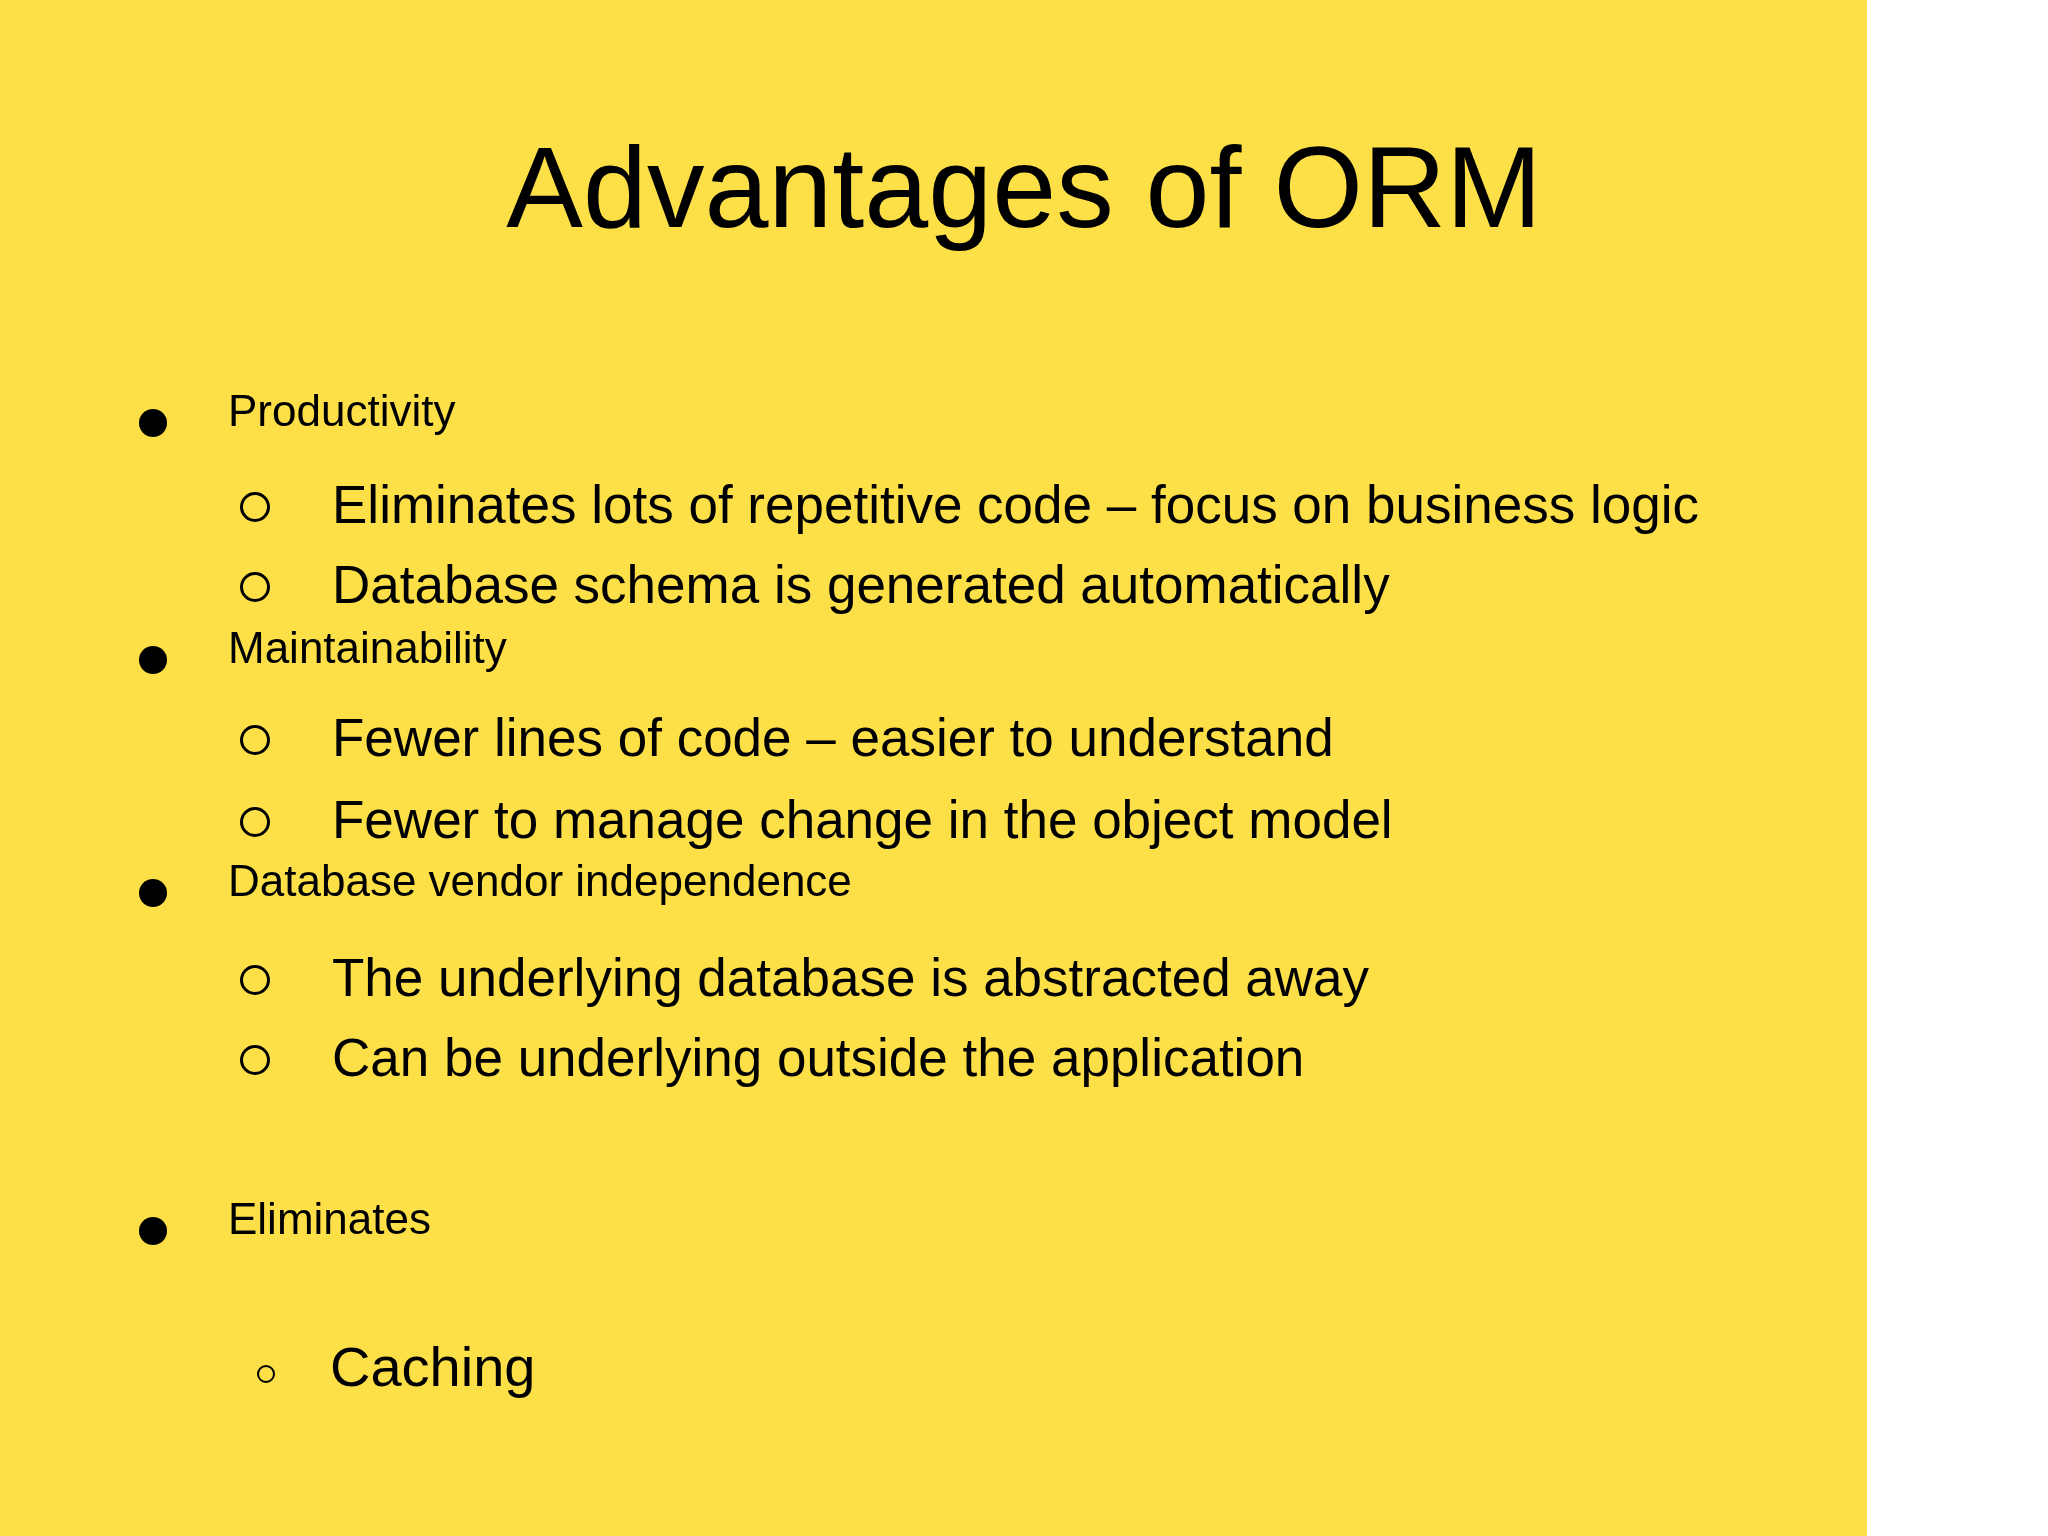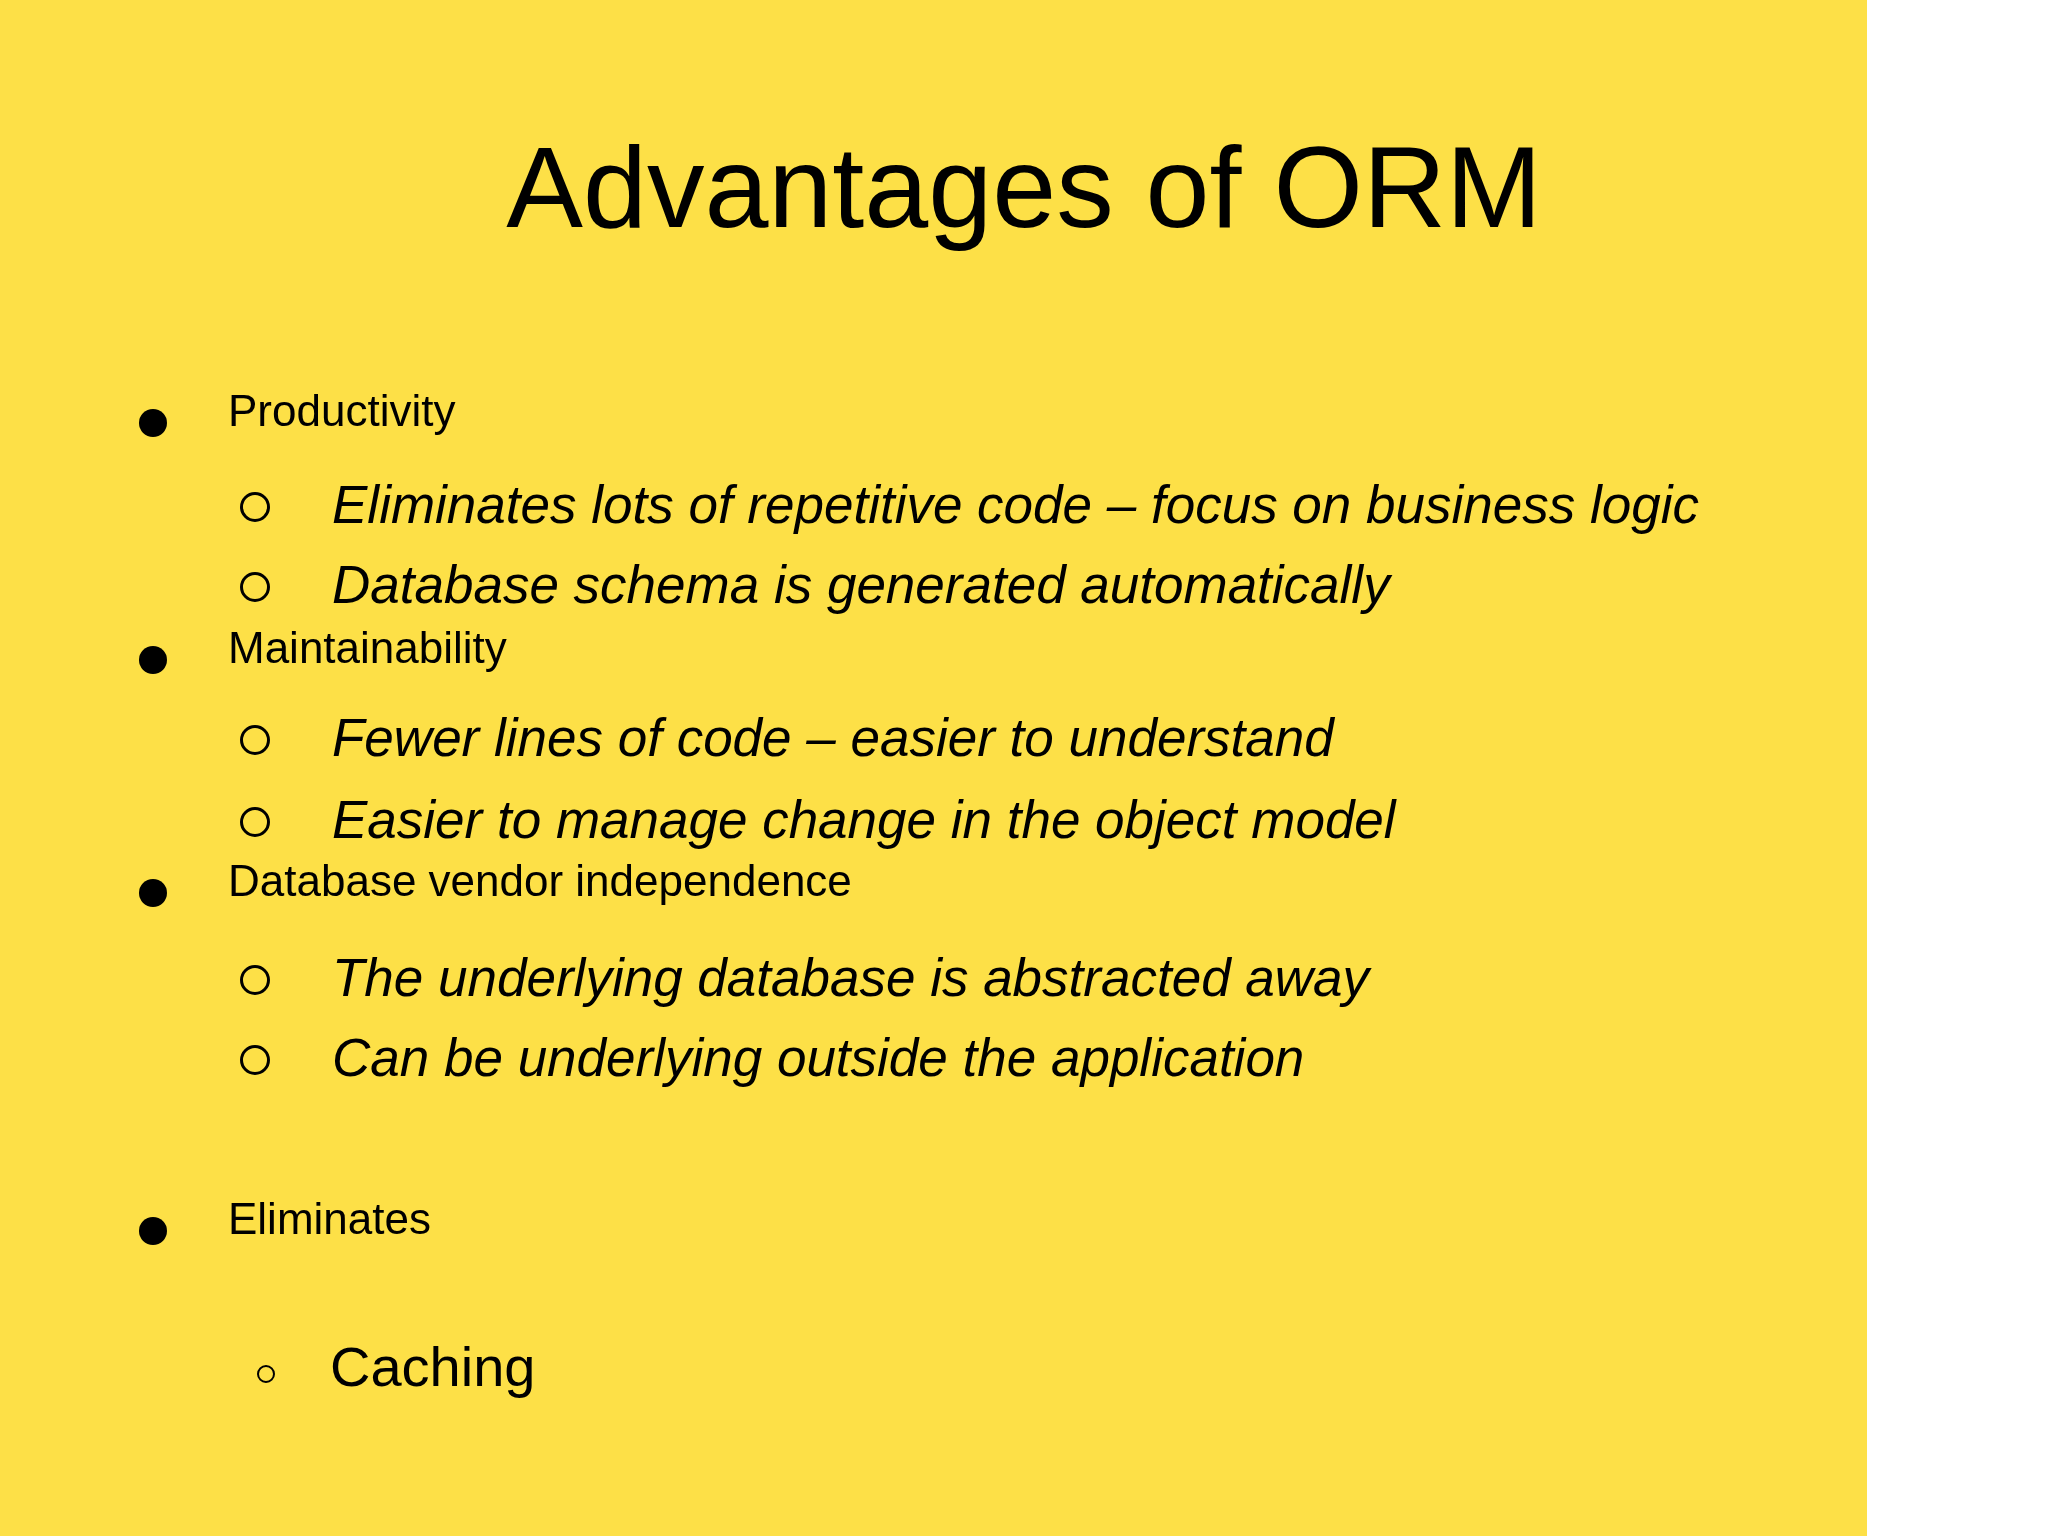--- a/index.html
+++ b/index.html
@@ -35,21 +35,21 @@
   .row {
     position: absolute;
     left: 0;
     width: 2048px;
     line-height: 1;
     white-space: nowrap;
   }
   .l1 { font-size: 44px; }
   .l1 .txt { display: inline-block; margin-left: 228px; }
   .l2 { font-size: 53px; }
-  .l2 .txt { display: inline-block; margin-left: 332px; font-style: italic; }
+  .l2 .txt { display: inline-block; margin-left: 332px; }
   .l2b { font-size: 56px; }
   .l2b .txt { display: inline-block; margin-left: 330px; }
   .b1 {
     position: absolute;
     left: 139px;
     top: 20px;
     width: 28px;
     height: 28px;
     border-radius: 50%;
     background: #000000;
@@ -98,21 +98,21 @@
   <div class="row l1" style="top:626px">
     <span class="b1"></span>
     <span class="txt">Maintainability</span>
   </div>
   <div class="row l2" style="top:711px">
     <span class="b2"></span>
     <span class="txt">Fewer lines of code – easier to understand</span>
   </div>
   <div class="row l2" style="top:793px">
     <span class="b2"></span>
-    <span class="txt">Easier to manage change in the object model</span>
+    <span class="txt">Fewer to manage change in the object model</span>
   </div>
 
   <div class="row l1" style="top:859px">
     <span class="b1"></span>
     <span class="txt">Database vendor independence</span>
   </div>
   <div class="row l2" style="top:951px">
     <span class="b2"></span>
     <span class="txt">The underlying database is abstracted away</span>
   </div>

